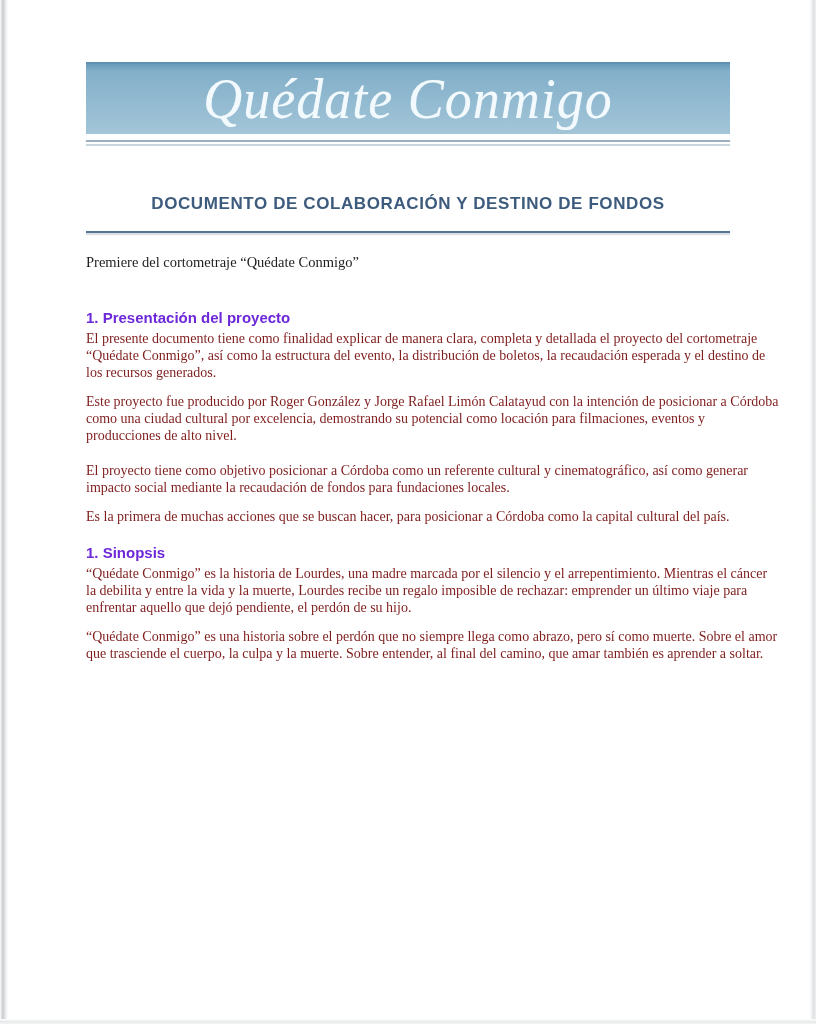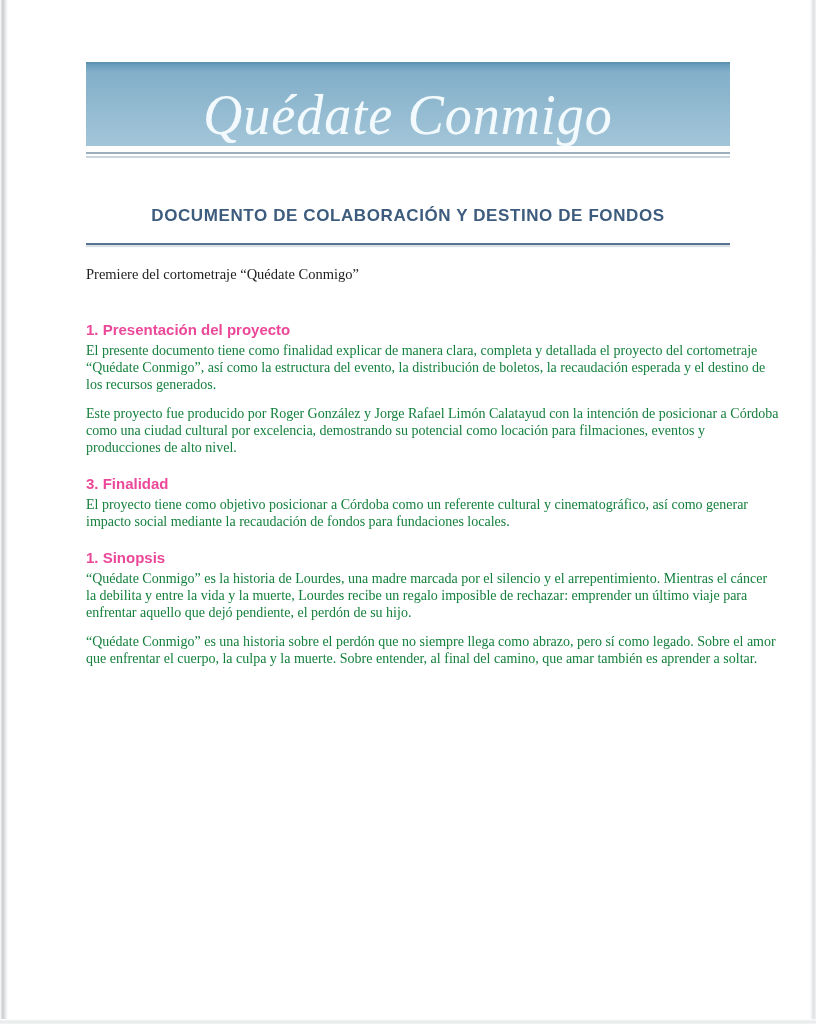--- a/index.html
+++ b/index.html
@@ -25,26 +25,26 @@
     position: absolute; right: 0; top: 0; bottom: 0; width: 6px;
     background: linear-gradient(270deg, #f0f1f2 0%, #dfe1e2 40%, #ffffff 100%);
   }
   .edge-bottom {
     position: absolute; left: 0; right: 0; bottom: 0; height: 5px;
     background: linear-gradient(0deg, #f4f5f5 0%, #e7e9ea 45%, #ffffff 100%);
   }
 
   .banner {
     margin: 62px 86px 0 86px;
-    height: 84px;
+    height: 72px;
     background: linear-gradient(180deg, #679bbb 0%, #83afc9 10%, #8fb8cf 45%, #a3c5d8 100%);
     border-top: 2px solid #5d92b3;
     box-sizing: border-box;
     display: flex;
-    align-items: flex-end;
+    align-items: center;
     justify-content: center;
   }
   .banner-title {
     font-family: "Liberation Serif", "DejaVu Serif", serif;
     font-style: italic;
     font-weight: 400;
     font-size: 54px;
     letter-spacing: 1px;
     color: #f2fafd;
     text-shadow: 0 0 1px rgba(255,255,255,0.4);
@@ -86,27 +86,27 @@
     color: #1e1e1e;
   }
   .section { margin-top: 18px; }
   .section:first-of-type { margin-top: 37px; }
   .section-heading {
     margin: 0 0 2px 0;
     font-family: "Liberation Sans", sans-serif;
     font-weight: 700;
     font-size: 15px;
     line-height: 20px;
-    color: #ec4899;
+    color: #6d28d9;
   }
   .section p {
     margin: 0 0 12px 0;
     font-size: 14px;
     line-height: 17px;
-    color: #15803d;
+    color: #7f1d1d;
     text-align: left;
   }
   .section p:last-child { margin-bottom: 0; }
 </style>
 </head>
 <body>
 
 <div class="page">
 
   <div class="edge-left"></div>
@@ -126,24 +126,24 @@
     <p class="intro">Premiere del cortometraje “Quédate Conmigo”</p>
 
     <div class="section">
       <h2 class="section-heading">1. Presentación del proyecto</h2>
       <p>El presente documento tiene como finalidad explicar de manera clara, completa y detallada el proyecto del cortometraje “Quédate Conmigo”, así como la estructura del evento, la distribución de boletos, la recaudación esperada y el destino de los recursos generados.</p>
       <p>Este proyecto fue producido por Roger González y Jorge Rafael Limón Calatayud con la intención de posicionar a Córdoba como una ciudad cultural por excelencia, demostrando su potencial como locación para filmaciones, eventos y producciones de alto nivel.</p>
     </div>
 
 
     <div class="section">
-      <h2 class="section-heading">3. Finalidad</h2>
       <p>El proyecto tiene como objetivo posicionar a Córdoba como un referente cultural y cinematográfico, así como generar impacto social mediante la recaudación de fondos para fundaciones locales.</p>
+      <p>Es la primera de muchas acciones que se buscan hacer, para posicionar a Córdoba como la capital cultural del país.</p>
     </div>
 
     <div class="section">
       <h2 class="section-heading">1. Sinopsis</h2>
       <p>“Quédate Conmigo” es la historia de Lourdes, una madre marcada por el silencio y el arrepentimiento. Mientras el cáncer la debilita y entre la vida y la muerte, Lourdes recibe un regalo imposible de rechazar: emprender un último viaje para enfrentar aquello que dejó pendiente, el perdón de su hijo.</p>
-      <p>“Quédate Conmigo” es una historia sobre el perdón que no siempre llega como abrazo, pero sí como legado. Sobre el amor que enfrentar el cuerpo, la culpa y la muerte. Sobre entender, al final del camino, que amar también es aprender a soltar.</p>
+      <p>“Quédate Conmigo” es una historia sobre el perdón que no siempre llega como abrazo, pero sí como muerte. Sobre el amor que trasciende el cuerpo, la culpa y la muerte. Sobre entender, al final del camino, que amar también es aprender a soltar.</p>
     </div>
 
   </div>
 </div>
 
 </body></html>

